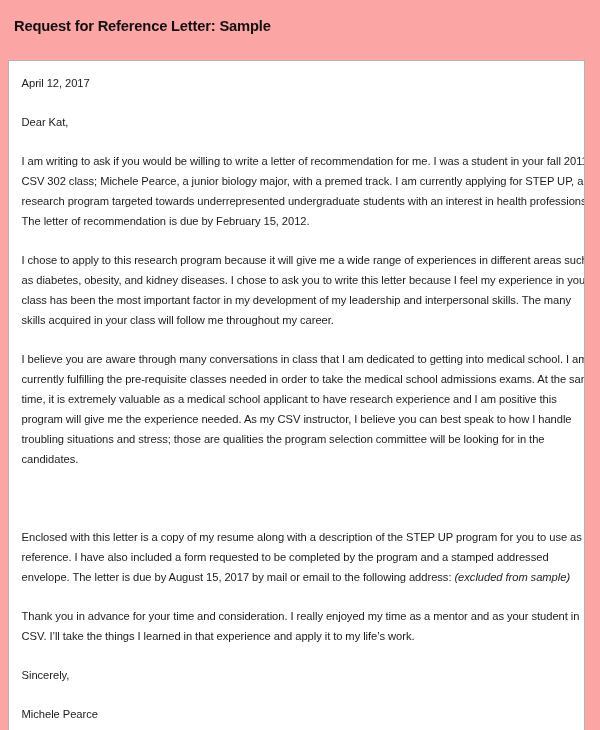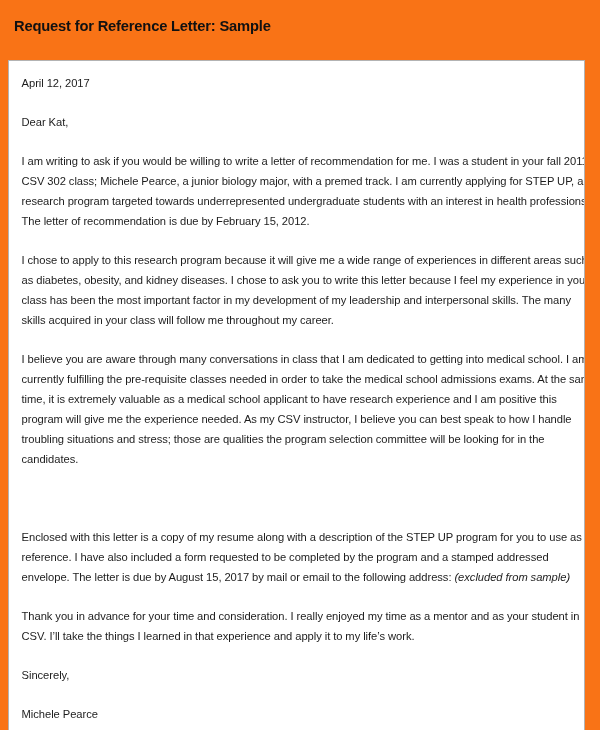--- a/index.html
+++ b/index.html
@@ -14,21 +14,21 @@
     overflow: hidden;
     font-family: "Liberation Sans", "DejaVu Sans", sans-serif;
     color: #1a1a1a;
     -webkit-font-smoothing: antialiased;
   }
   .page {
     position: relative;
     width: 600px;
     height: 730px;
     box-sizing: border-box;
-    background: #f97316;
+    background: #fca5a5;
   }
   .doc-title {
     position: absolute;
     left: 14px;
     top: 17px;
     font-size: 15.5px;
     font-weight: bold;
     letter-spacing: -0.2px;
     color: #111111;
     white-space: nowrap;

